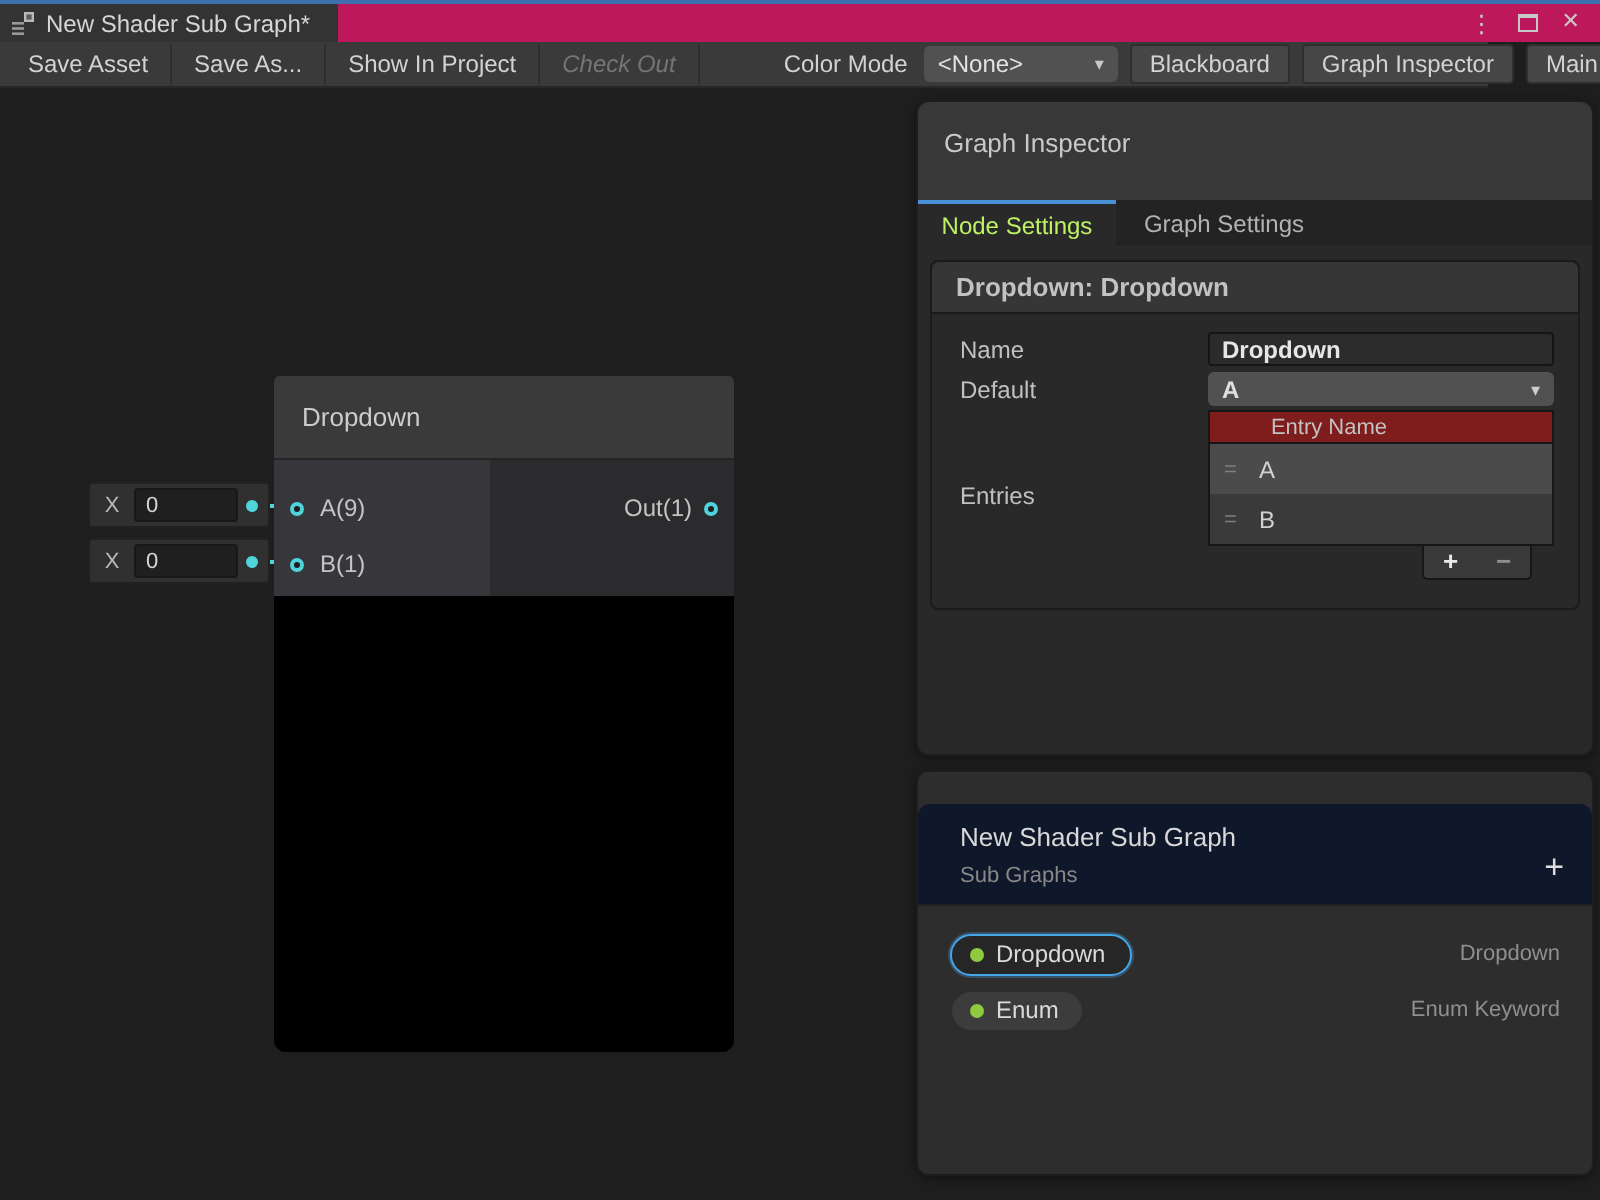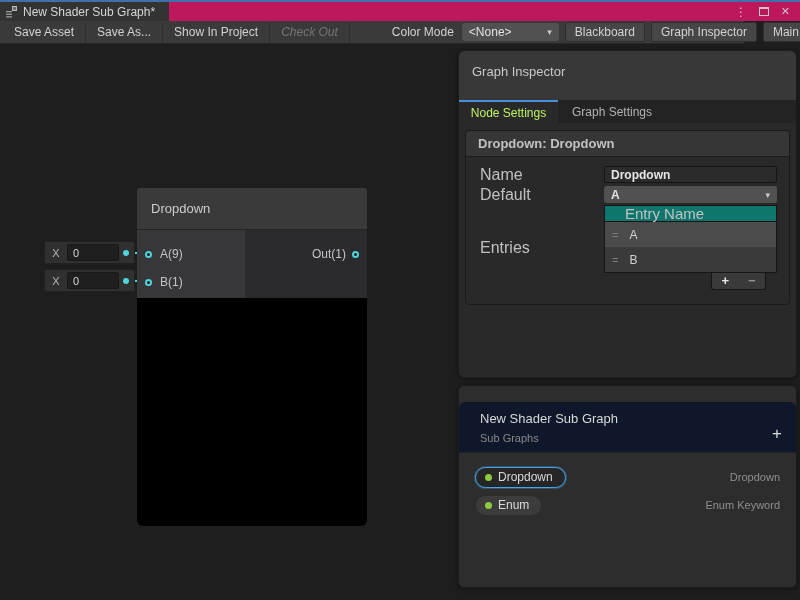--- a/index.html
+++ b/index.html
@@ -57,34 +57,34 @@
   .inspector { left:458px; top:6px; width:339px; height:328px; background:#292929; }
   .insp-header { height:49px; background:#383838; border-radius:6px 6px 0 0; padding:13px 0 0 13px; color:#c9c9c9; font-size:13px; }
   .tabs { display:flex; height:23px; background:#232323; font-size:12px; }
   .tab { display:flex; align-items:center; justify-content:center; }
   .tab.active { width:99px; background:#292929; border-top:2px solid #4a90d9; color:#bef264; }
   .tab.inactive { width:108px; color:#b2b2b2; }
   .settings-box { margin:7px 6px 0 6px; height:175px; border:1px solid #1b1b1b; border-radius:4px; background:#292929; }
   .sb-header { height:26px; background:#363636; border-bottom:1px solid #1b1b1b; border-radius:4px 4px 0 0;
                line-height:25px; padding-left:12px; font-weight:bold; font-size:13px; color:#c2c2c2; }
   .field-row { display:flex; padding-left:14px; }
-  .field-label { width:124px; font-size:16px; color:#c0c0c0; }
+  .field-label { width:124px; font-size:12px; color:#c0c0c0; }
   .name-row { margin-top:9px; align-items:center; height:17px; }
   .text-field { width:173px; height:17px; background:#2b2b2b; border:1px solid #151515; border-radius:2px;
                 color:#e6e6e6; font-weight:bold; font-size:12px; padding-left:6px; display:flex; align-items:center; }
   .default-row { margin-top:3px; align-items:center; height:17px; }
   .select-field { width:173px; height:17px; background:#515151; border-radius:3px; color:#e0e0e0; font-weight:bold;
                   font-size:12px; padding:0 7px; display:flex; align-items:center; }
   .select-field .arrow { margin-left:auto; font-size:9px; color:#cccccc; font-weight:normal; }
   .entries-row { margin-top:2px; }
   .entries-row .field-label { align-self:center; }
   .entries-block { width:173px; }
   .entries-table { border:1px solid #161616; }
-  .entries-head { height:16px; background:#0f766e; border-bottom:1px solid #161616; text-align:center;
-                  font-size:15px; color:#c2c2c2; line-height:16px; padding-right:52px; }
+  .entries-head { height:16px; background:#7f1d1d; border-bottom:1px solid #161616; text-align:center;
+                  font-size:11px; color:#c2c2c2; line-height:16px; padding-right:52px; }
   .entry-item { height:25px; display:flex; align-items:center; background:#3a3a3a; font-size:12px; color:#d2d2d2; }
   .entry-item.selected { background:#4b4b4b; }
   .entry-handle { color:#7f7f7f; margin:0 11px 0 7px; font-size:11px; }
   .entries-footer { width:55px; height:17px; margin-left:auto; margin-right:11px; background:#3a3a3a;
                     border:1px solid #161616; border-top:none; border-radius:0 0 3px 3px; display:flex; }
   .ef-btn { flex:1; text-align:center; line-height:15px; font-size:13px; font-weight:bold; }
   .ef-add { color:#eaeaea; }
   .ef-remove { color:#8f8f8f; }
   
   .blackboard { left:458px; top:341px; width:339px; height:203px; background:#2d2d2d; }

